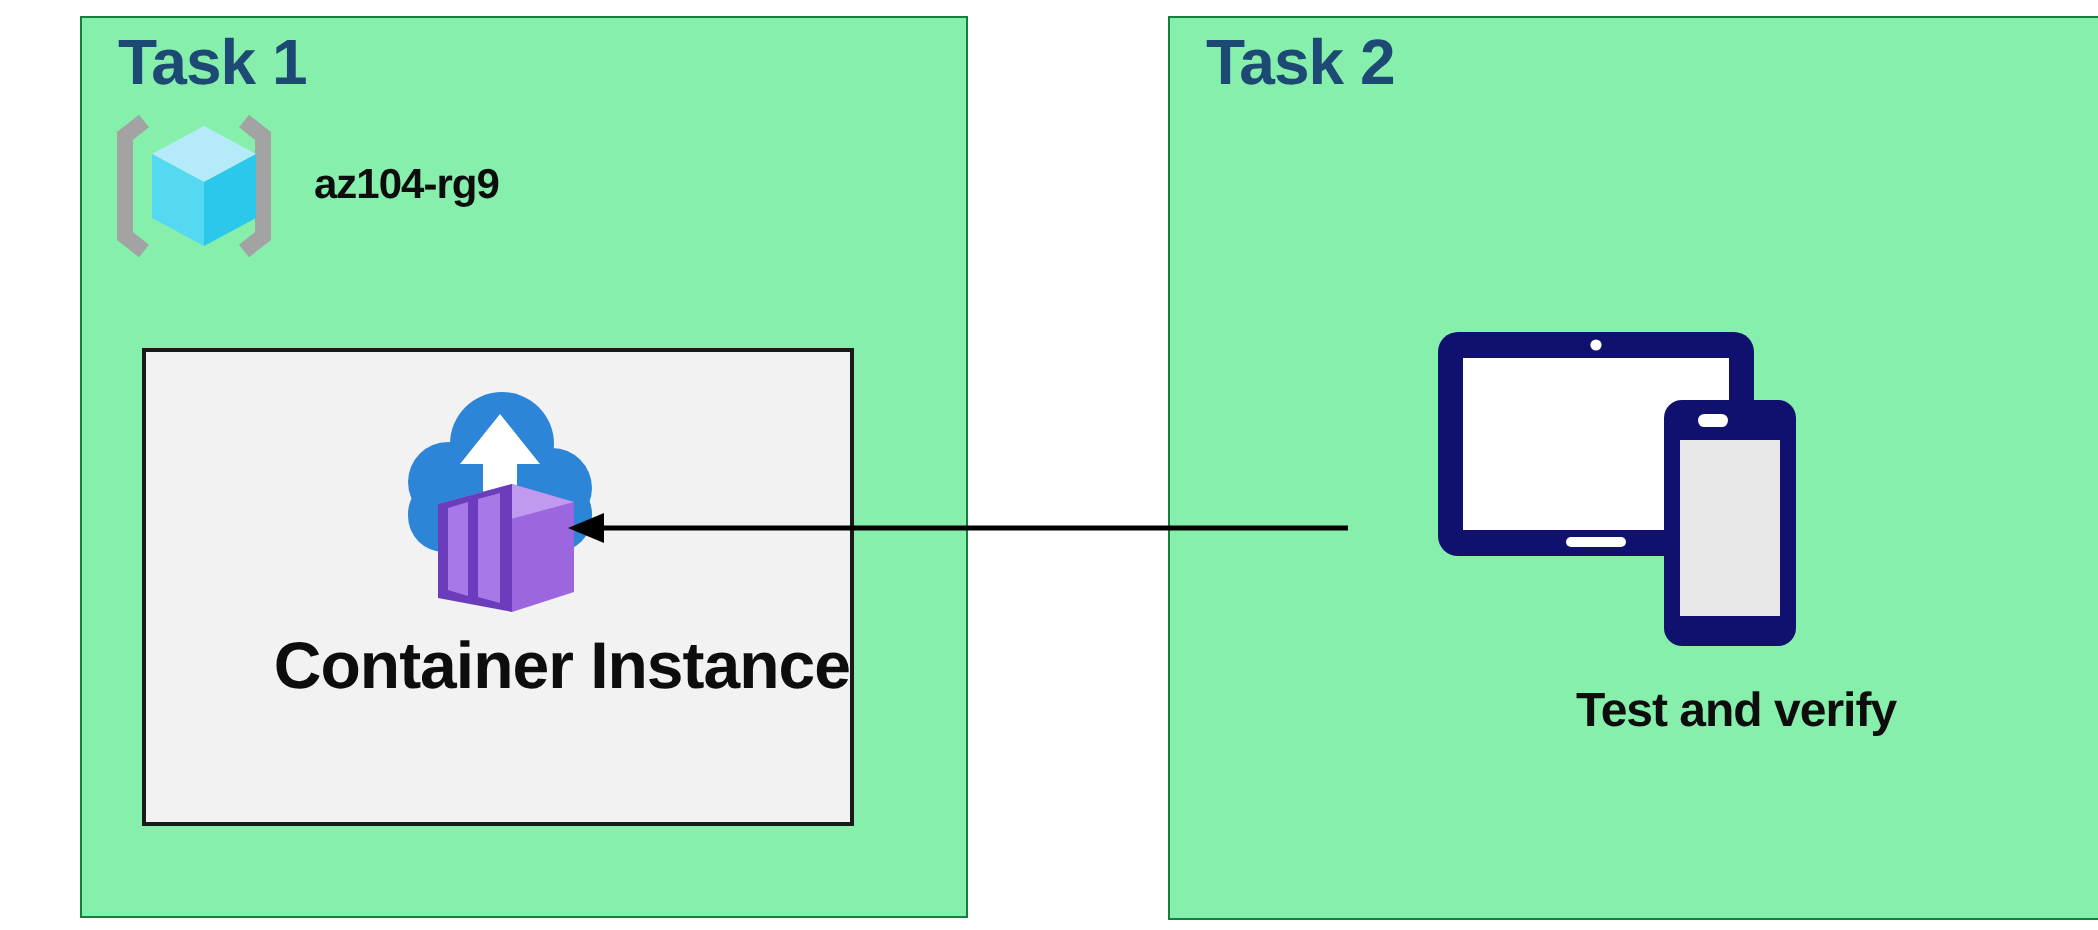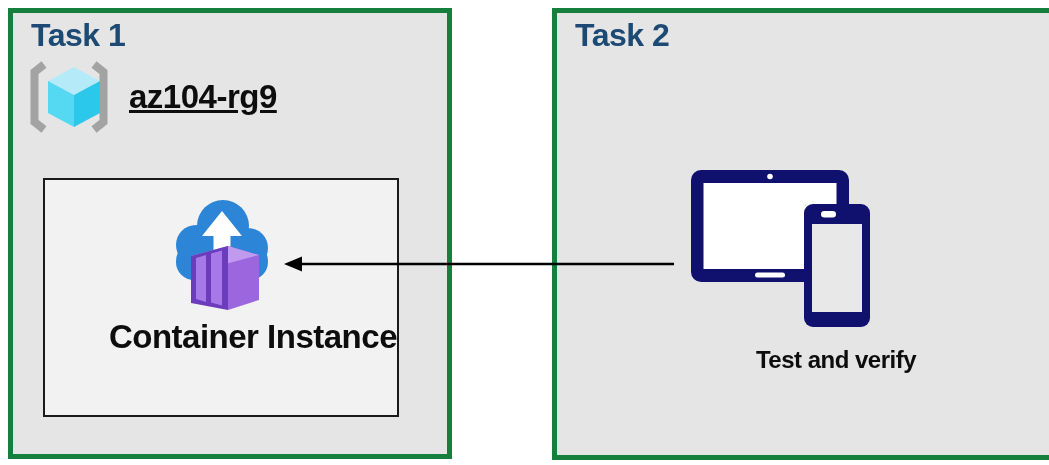--- a/index.html
+++ b/index.html
@@ -1,32 +1,32 @@
 <!DOCTYPE html>
 <html><head>
 <meta charset="utf-8">
 <style>
   html,body{margin:0;padding:0;background:#fff;}
   .canvas{
     position:relative;width:1049px;height:465px;background:#ffffff;
     font-family:"Liberation Sans","DejaVu Sans",sans-serif;overflow:hidden;
   }
   .task-box{
-    position:absolute;border:5px solid #15803d;background:#e5e5e5;box-sizing:border-box;
+    position:absolute;border:1px solid #15803d;background:#86efac;box-sizing:border-box;margin-left:32px;
   }
   .task1{left:8px;top:8px;width:444px;height:451px;}
   .task2{left:552px;top:8px;width:568px;height:452px;}
   .task-title{
     position:absolute;left:18px;top:4px;
     font-size:32px;font-weight:700;color:#1c4a75;letter-spacing:-0.5px;
   }
   .rg-row{
     position:absolute;left:14px;top:48px;display:flex;align-items:center;gap:18px;
   }
-  .rg-name{font-size:33px;font-weight:700;color:#0d0d0d;letter-spacing:-0.5px;text-decoration:underline;}
+  .rg-name{font-size:21px;font-weight:700;color:#0d0d0d;letter-spacing:-0.5px;}
   .ci-box{
     position:absolute;left:30px;top:165px;width:356px;height:239px;
     background:#f2f2f2;border:2px solid #1a1a1a;box-sizing:border-box;
   }
   .ci-icon{position:absolute;left:130px;top:19px;}
   .ci-label{
     position:absolute;left:0;top:138px;width:100%;text-align:right;
     font-size:33px;font-weight:700;color:#0d0d0d;letter-spacing:-0.5px;
   }
   .devices-icon{position:absolute;left:134px;top:157px;}

